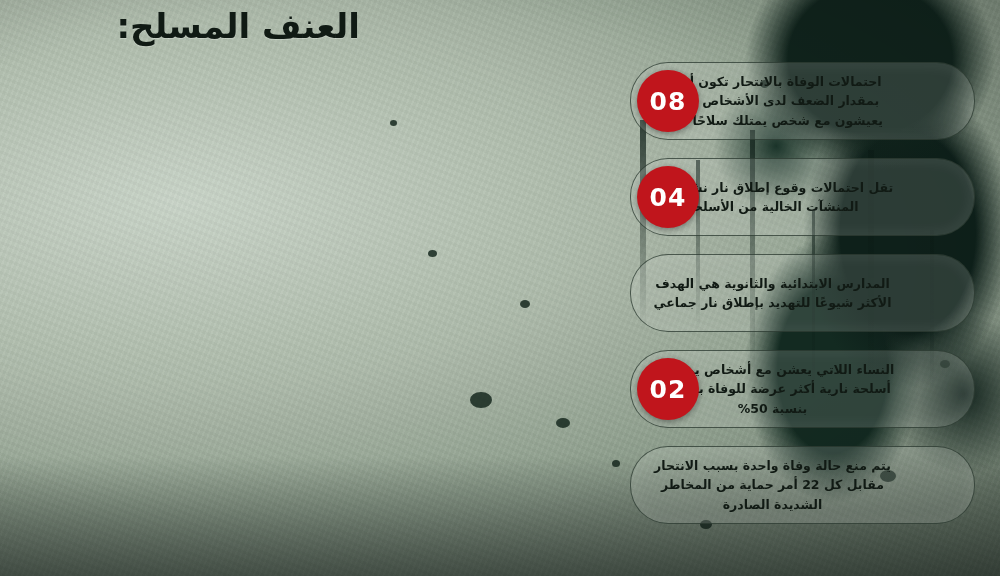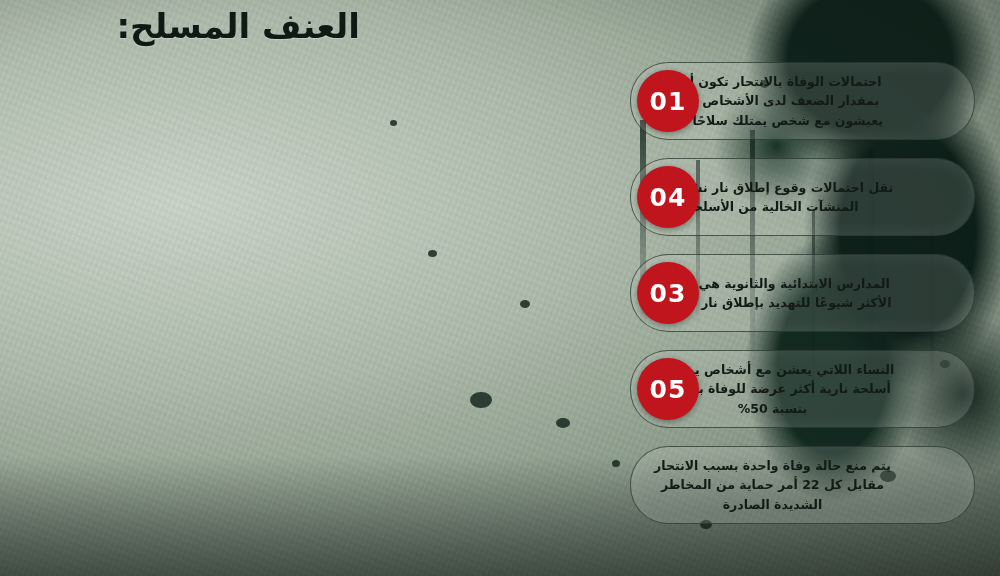--- a/index.html
+++ b/index.html
@@ -162,36 +162,35 @@
 
   <div class="vignette"></div>
   <div class="bottom-fade"></div>
 
   <div class="title">العنف المسلح:</div>
 
   <div class="items">
 
     <div class="item">
       <div class="item-text">احتمالات الوفاة بالانتحار تكون أعلى بمقدار الضعف لدى الأشخاص الذين يعيشون مع شخص يمتلك سلاحًا ناريًا</div>
-      <div class="badge">01</div>
+      <div class="badge">08</div>
     </div>
 
     <div class="item">
       <div class="item-text">تقل احتمالات وقوع إطلاق نار نشط في المنشآت الخالية من الأسلحة</div>
       <div class="badge">04</div>
     </div>
 
     <div class="item">
       <div class="item-text">المدارس الابتدائية والثانوية هي الهدف الأكثر شيوعًا للتهديد بإطلاق نار جماعي</div>
-      <div class="badge">03</div>
     </div>
 
     <div class="item">
       <div class="item-text">النساء اللاتي يعشن مع أشخاص يمتلكون أسلحة نارية أكثر عرضة للوفاة بالانتحار بنسبة 50%</div>
-      <div class="badge">05</div>
+      <div class="badge">02</div>
     </div>
 
     <div class="item">
       <div class="item-text">يتم منع حالة وفاة واحدة بسبب الانتحار مقابل كل 22 أمر حماية من المخاطر الشديدة الصادرة</div>
     </div>
 
   </div>
 </div>
 
 </body></html>

